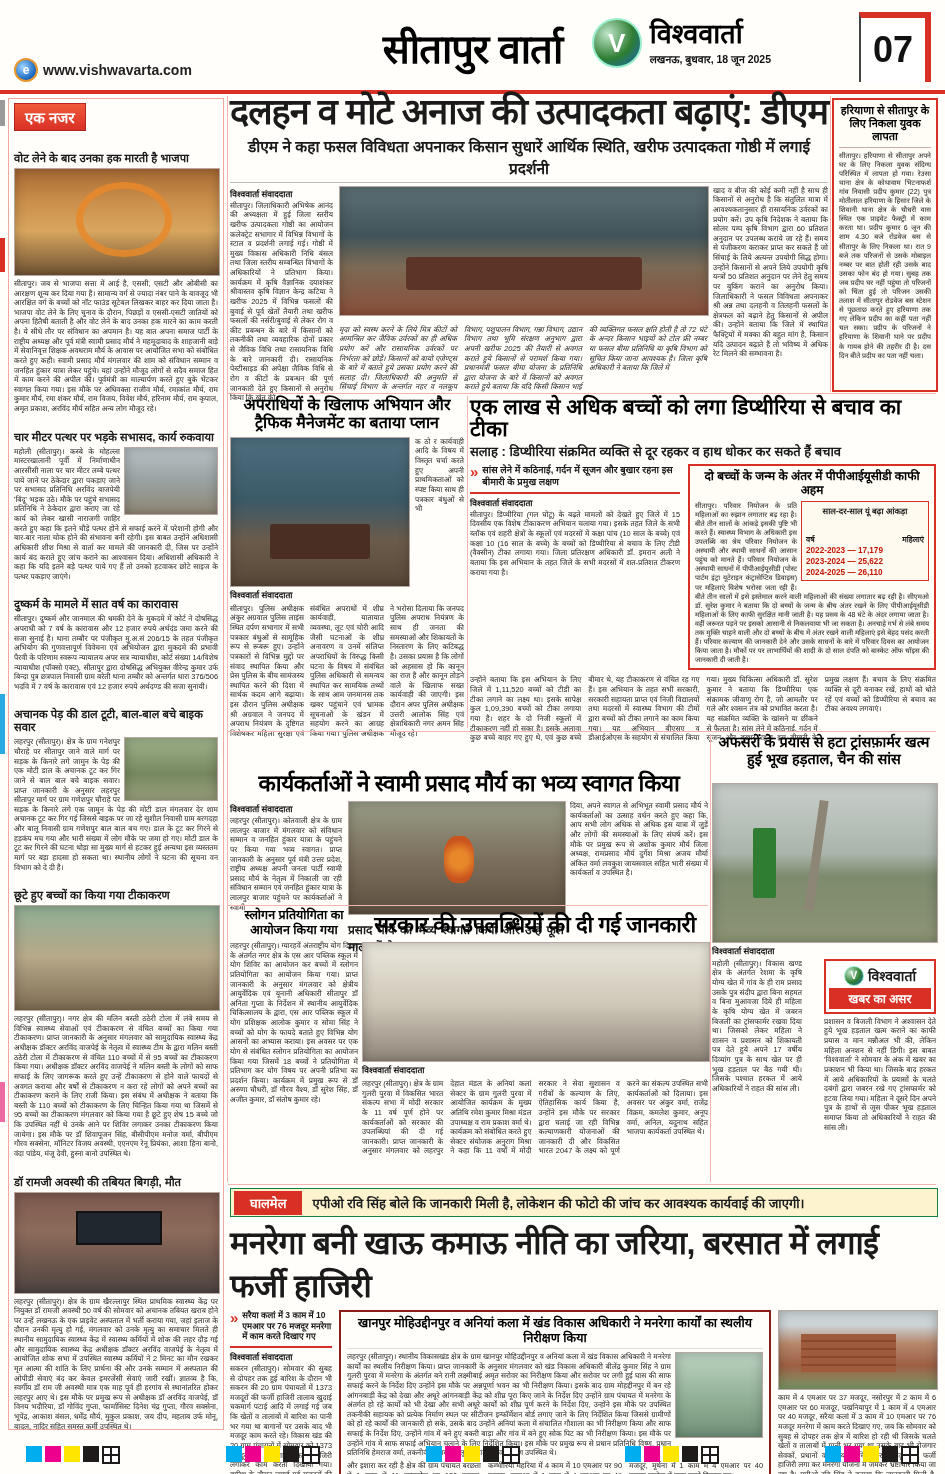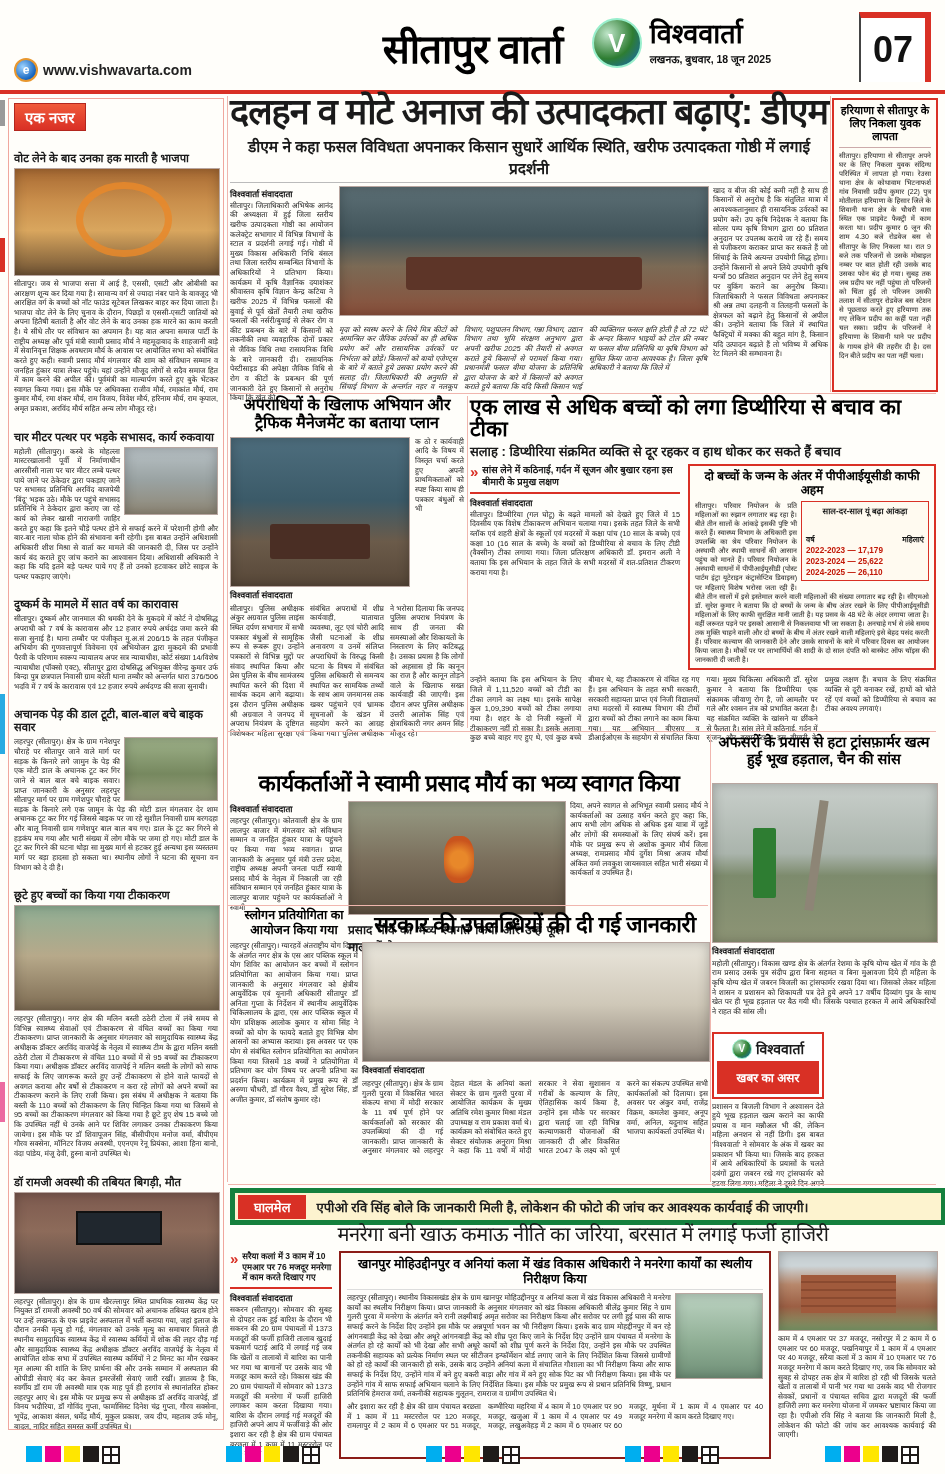--- a/index.html
+++ b/index.html
@@ -94,42 +94,42 @@
   .maurya{top:767px;left:230px;width:478px;height:170px;}
   .maurya .hl{font-size:22.5px;text-align:center;letter-spacing:-.5px;margin-bottom:3px;}
   .maurya-grid{display:flex;gap:6px;}
   .maurya-colL{width:112px;}
   .maurya-mid{width:216px;}
   .maurya-cap{font-size:12px;font-weight:600;margin-top:6px;text-align:justify;}
   .maurya-colR{flex:1;}
   
   .transformer{top:734px;left:712px;width:224px;height:448px;}
   .transformer .hl{font-size:14.5px;text-align:center;line-height:1.2;margin-bottom:14px;}
-  .tr-row{display:flex;gap:15px;margin-top:3px;flex-direction:column;}
+  .tr-row{display:flex;gap:22px;margin-top:3px;}
   .tr-body{flex:1;}
   .khabar-box{border:2px solid #d93025;padding:3px;background:#fff;margin-bottom:3px;}
   .khabar-logo{display:flex;align-items:center;gap:4px;justify-content:center;padding:2px 0;}
   .khabar-logo .logo-circle{width:18px;height:18px;font-size:10px;border-width:1px;}
   .khabar-brand{font-size:14px;font-weight:800;}
-  .khabar-badge{background:#d93025;color:#fff;font-weight:800;font-size:12px;text-align:center;padding:8px 0;}
+  .khabar-badge{background:#d93025;color:#fff;font-weight:800;font-size:12px;text-align:center;padding:2px 0;}
   .khabar-col{width:112px;}
   
   .slogan{top:908px;left:230px;width:128px;height:274px;}
   .slogan .hl{font-size:12.5px;text-align:center;line-height:1.2;margin-bottom:3px;}
   
   .govt{top:908px;left:362px;width:346px;height:274px;}
   .govt .hl{font-size:22px;text-align:center;letter-spacing:-.5px;margin-bottom:4px;}
   .govt-cols{column-count:4;column-gap:7px;margin-top:4px;}
   
-  .ghalmel{top:1188px;left:230px;width:706px;height:27px;background:#fdf3cf;display:flex;align-items:center;gap:10px;border:5px solid #15803d;}
+  .ghalmel{top:1188px;left:230px;width:706px;height:27px;background:#fdf3cf;display:flex;align-items:center;gap:10px;border:1px solid #15803d;}
   .ghalmel-badge{background:#d93025;color:#fff;font-weight:800;font-size:13px;padding:3px 16px;margin-left:3px;}
   .ghalmel-text{font-weight:800;font-size:13px;color:#1d1d1d;}
   
   .mnrega{top:1220px;left:230px;width:706px;height:216px;}
-  .mnrega-hl{font-size:20px;text-align:center;letter-spacing:-.5px;font-weight:400;margin-bottom:4px;}
+  .mnrega-hl{font-size:32px;letter-spacing:-.5px;font-weight:700;margin-bottom:4px;}
   .mn-grid{display:flex;gap:7px;}
   .mn-left{width:102px;}
   .mn-left .flagline{border-bottom:2px solid #d93025;}
   .mn-box{width:432px;border:2px solid #8c1d18;padding:4px 6px;box-sizing:border-box;background:#fffefb;}
   .mn-box .hl{font-size:12.5px;text-align:center;line-height:1.2;border-bottom:1px solid #ddd;padding-bottom:2px;margin-bottom:3px;}
   .mn-right{flex:1;}
   .mn-box-photo{float:right;margin:0 0 2px 4px;}
   
   .printbar{top:1446px;left:26px;width:893px;display:flex;justify-content:space-between;}
   .bar-group{display:flex;gap:3px;}

